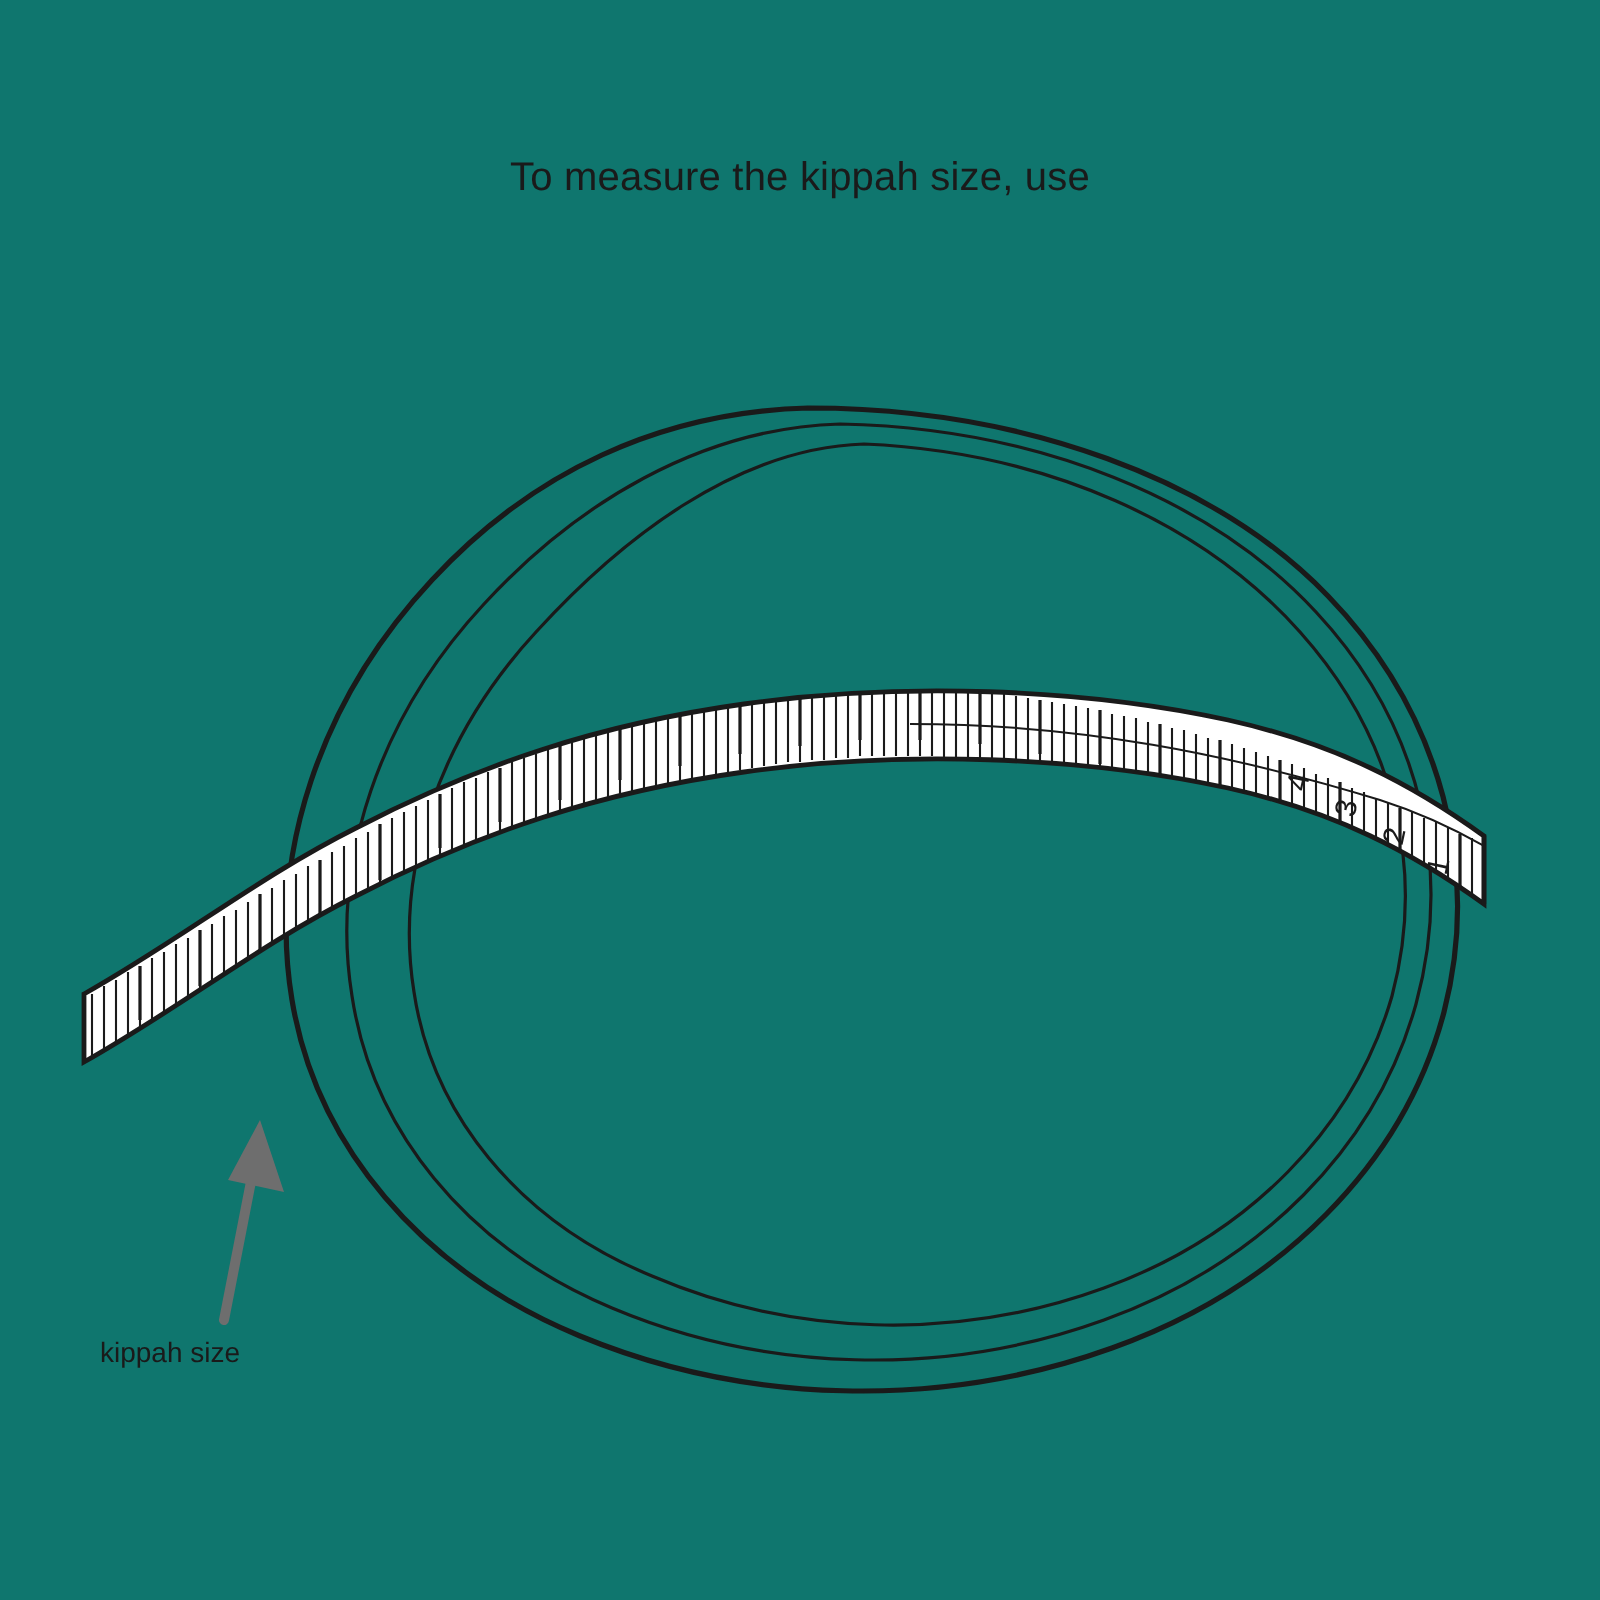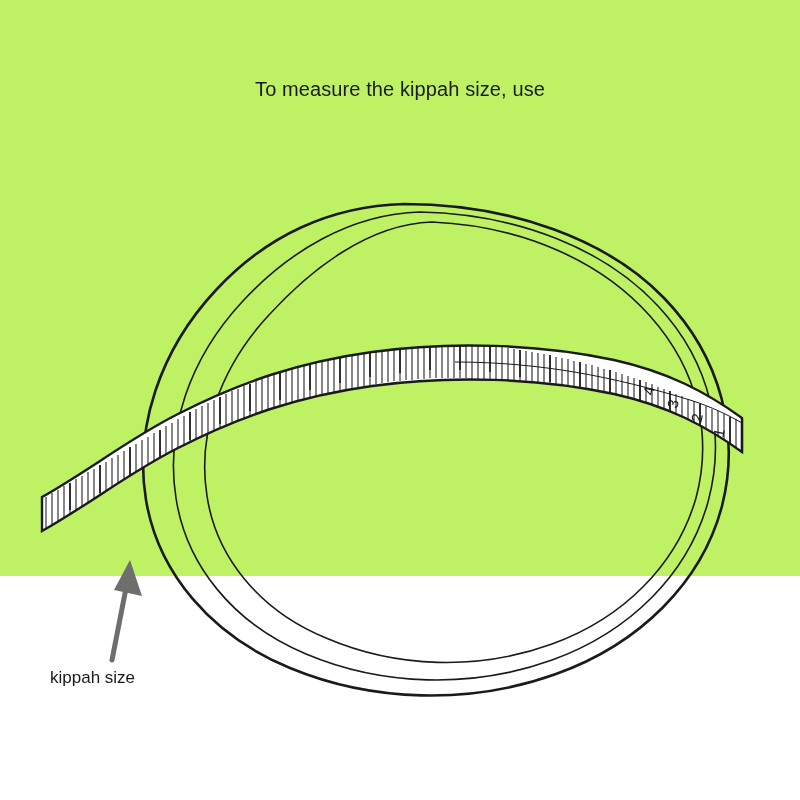--- a/index.html
+++ b/index.html
@@ -10,42 +10,42 @@
   body {
     width: 800px;
     height: 800px;
     overflow: hidden;
     font-family: "Liberation Sans", sans-serif;
     color: #1a1a1a;
   }
   #canvas {
     position: relative;
     width: 800px;
-    height: 576px;
-    background: #bef264;
+    height: 800px;
+    background: #0f766e;
   }
   .instruction {
     position: absolute;
     left: 0;
     top: 74px;
     width: 800px;
     text-align: center;
     font-size: 20px;
     line-height: 30px;
     color: #1a1a1a;
     letter-spacing: 0.1px;
   }
   .instruction .line {
     display: block;
   }
   .caption {
     position: absolute;
     left: 50px;
     top: 668px;
-    font-size: 17px;
+    font-size: 14px;
     color: #1a1a1a;
     white-space: nowrap;
   }
   svg {
     position: absolute;
     left: 0;
     top: 0;
   }
 </style>
 </head>

